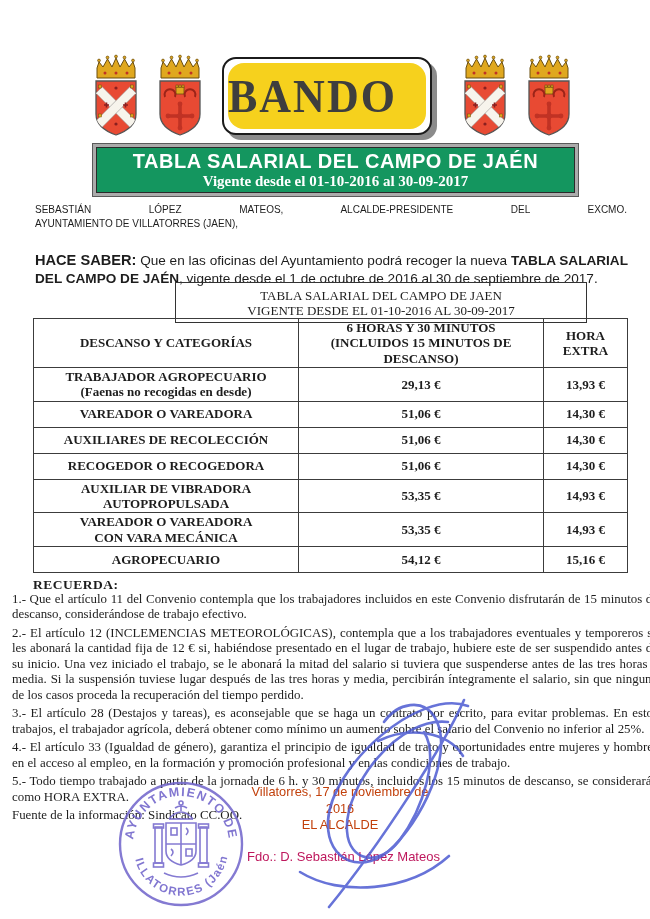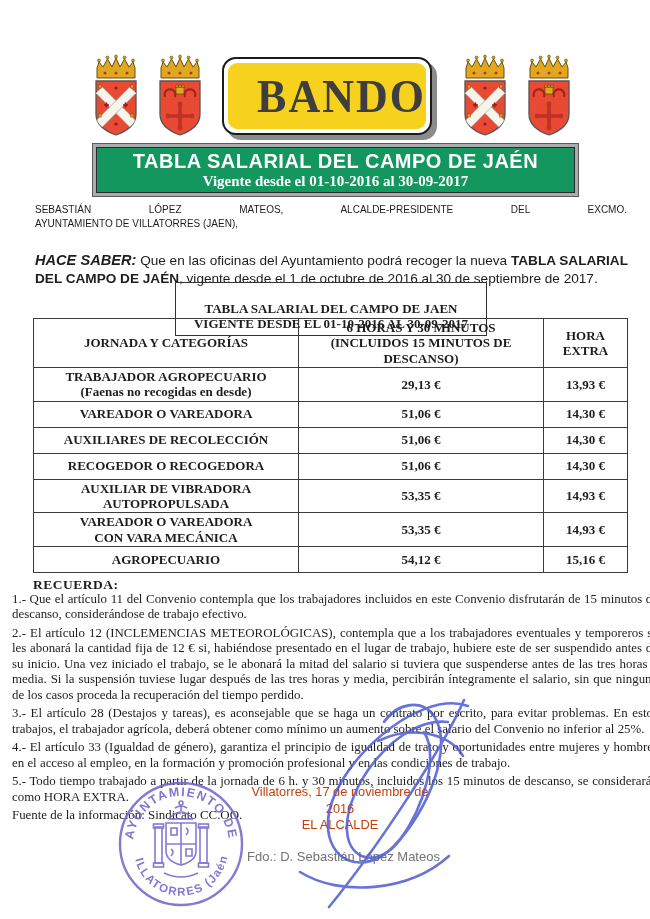--- a/index.html
+++ b/index.html
@@ -12,50 +12,50 @@
   .shields{position:absolute;top:54px;}
   .shields.left{left:90px;}
   .shields.right{left:459px;}
   .bando-box{
     position:absolute;left:222px;top:57px;width:210px;height:78px;
     background:#fff;border:2px solid #1b1b1b;border-radius:14px;
     box-shadow:5px 5px 0 rgba(110,110,110,.8);
     padding:4px;box-sizing:border-box;
   }
   .bando-inner{
-    width:100%;height:100%;background:#f6d11d;border-radius:9px;
-    display:flex;align-items:center;justify-content:flex-end;
+    width:100%;height:100%;background:#f6d11d;border-radius:16px;
+    display:flex;align-items:center;justify-content:flex-start;
   }
   .bando-text{
     font-family:"Liberation Serif",serif;font-weight:bold;font-size:44px;
     color:#3e3e3e;letter-spacing:2px;transform:scaleY(1.05);
   }
   .banner{
     position:absolute;left:92px;top:143px;width:487px;height:54px;
     background:#ababab;border:1px solid #5a5a5a;padding:3px;box-sizing:border-box;
   }
   .banner-inner{
     width:100%;height:100%;background:#14965f;border:1px solid #2a2a2a;
     display:flex;flex-direction:column;align-items:center;justify-content:center;
     color:#fff;box-sizing:border-box;
   }
   .banner-title{font-weight:bold;font-size:20px;letter-spacing:.5px;line-height:1.1;}
   .banner-subtitle{font-family:"Liberation Serif",serif;font-weight:bold;font-size:15px;line-height:1.2;}
   
   .issuer{position:absolute;left:35px;top:203px;width:592px;font-weight:normal;font-size:10px;line-height:1.35;}
   .issuer-l1{text-align:justify;text-align-last:justify;}
   .hace-saber{position:absolute;left:35px;top:251px;width:593px;font-size:13.6px;line-height:1.32;text-align:justify;}
-  .hs-label{font-weight:bold;font-style:italic;font-size:14.6px;}
+  .hs-label{font-weight:bold;font-size:14.6px;}
   .hs-bold{font-weight:bold;}
   
   .table-box{
-    position:absolute;left:175px;top:282px;width:312px;
+    position:absolute;left:175px;top:282px;width:412px;
     border:1.5px solid #333;text-align:center;
-    font-family:"Liberation Serif",serif;font-weight:bold;font-size:13px;
-    line-height:1.18;padding:18px 0 3px 0;box-sizing:border-box;
+    font-family:"Liberation Serif",serif;font-weight:normal;font-size:13px;
+    line-height:1.18;padding:5px 0 3px 0;box-sizing:border-box;
   }
   
   table.salary{
     position:absolute;left:33px;top:318px;width:594px;
     border-collapse:collapse;table-layout:fixed;
     font-family:"Liberation Serif",serif;
   }
   table.salary td{
     border:1.6px solid #3c3c3c;text-align:center;vertical-align:middle;
     font-weight:bold;font-size:13px;line-height:1.18;white-space:pre-line;
@@ -76,21 +76,21 @@
     text-align:justify;
   }
   .notes p{margin:0 0 3px 0;}
   .fuente{text-align:left;}
   
   .place-date{
     position:absolute;left:240px;top:784px;width:200px;text-align:center;
     font-size:12.8px;line-height:1.3;color:#c2410c;
   }
   .fdo-line{
-    position:absolute;left:247px;top:849px;font-size:13px;color:#737373;
+    position:absolute;left:247px;top:849px;font-size:13px;color:#be185d;
   }
   .stamp-svg{position:absolute;left:112px;top:779px;}
   .signature-svg{position:absolute;left:258px;top:686px;}
   .hidden-defs{position:absolute;width:0;height:0;}
 </style>
 </head>
 <body>
 
 <svg class="hidden-defs" aria-hidden="true">
   <defs>
@@ -181,21 +181,21 @@
   </div>
 
   <div class="table-box">
     <div>TABLA SALARIAL DEL CAMPO DE JAEN</div>
     <div>VIGENTE DESDE EL 01-10-2016 AL 30-09-2017</div>
   </div>
 
   <table class="salary">
     <tbody>
         <tr class="hrow">
-      <td class="col1">JORNADA Y CATEGORÍAS</td>
+      <td class="col1">DESCANSO Y CATEGORÍAS</td>
       <td class="col2">6 HORAS Y 30 MINUTOS
 (INCLUIDOS 15 MINUTOS DE DESCANSO)</td>
       <td class="col3">HORA
 EXTRA</td>
     </tr>
     <tr class="r-tall">
       <td>TRABAJADOR AGROPECUARIO
 (Faenas no recogidas en desde)</td>
       <td>29,13 €</td>
       <td>13,93 €</td>

